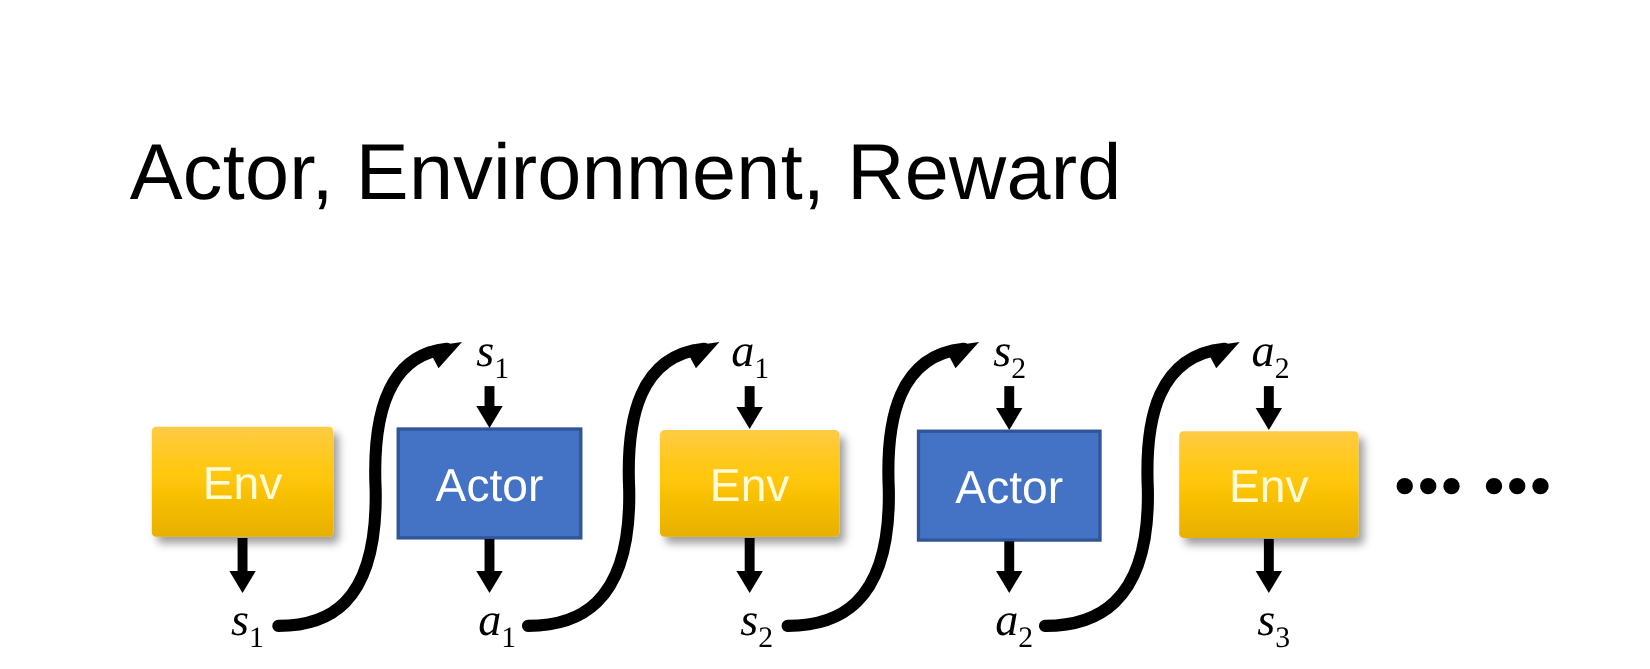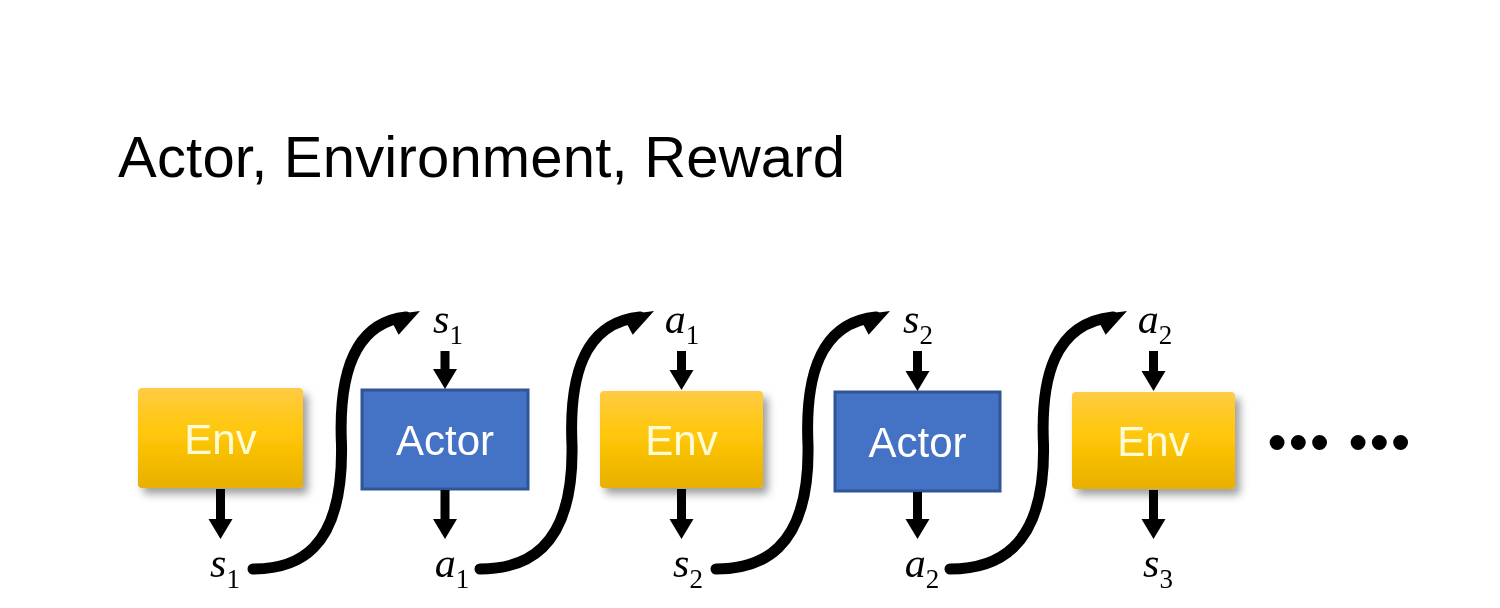--- a/index.html
+++ b/index.html
@@ -21,21 +21,21 @@
     height: 608px;
     background: #ffffff;
   }
   
   #slide-title {
     position: absolute;
     left: 118px;
     top: 114px;
     font-family: "Liberation Sans", sans-serif;
     font-weight: 300;
-    font-size: 58px;
+    font-size: 72px;
     line-height: 86px;
     letter-spacing: 0.2px;
     color: #000000;
     white-space: nowrap;
   }
   
   #diagram {
     position: absolute;
     left: 0;
     top: 0;

